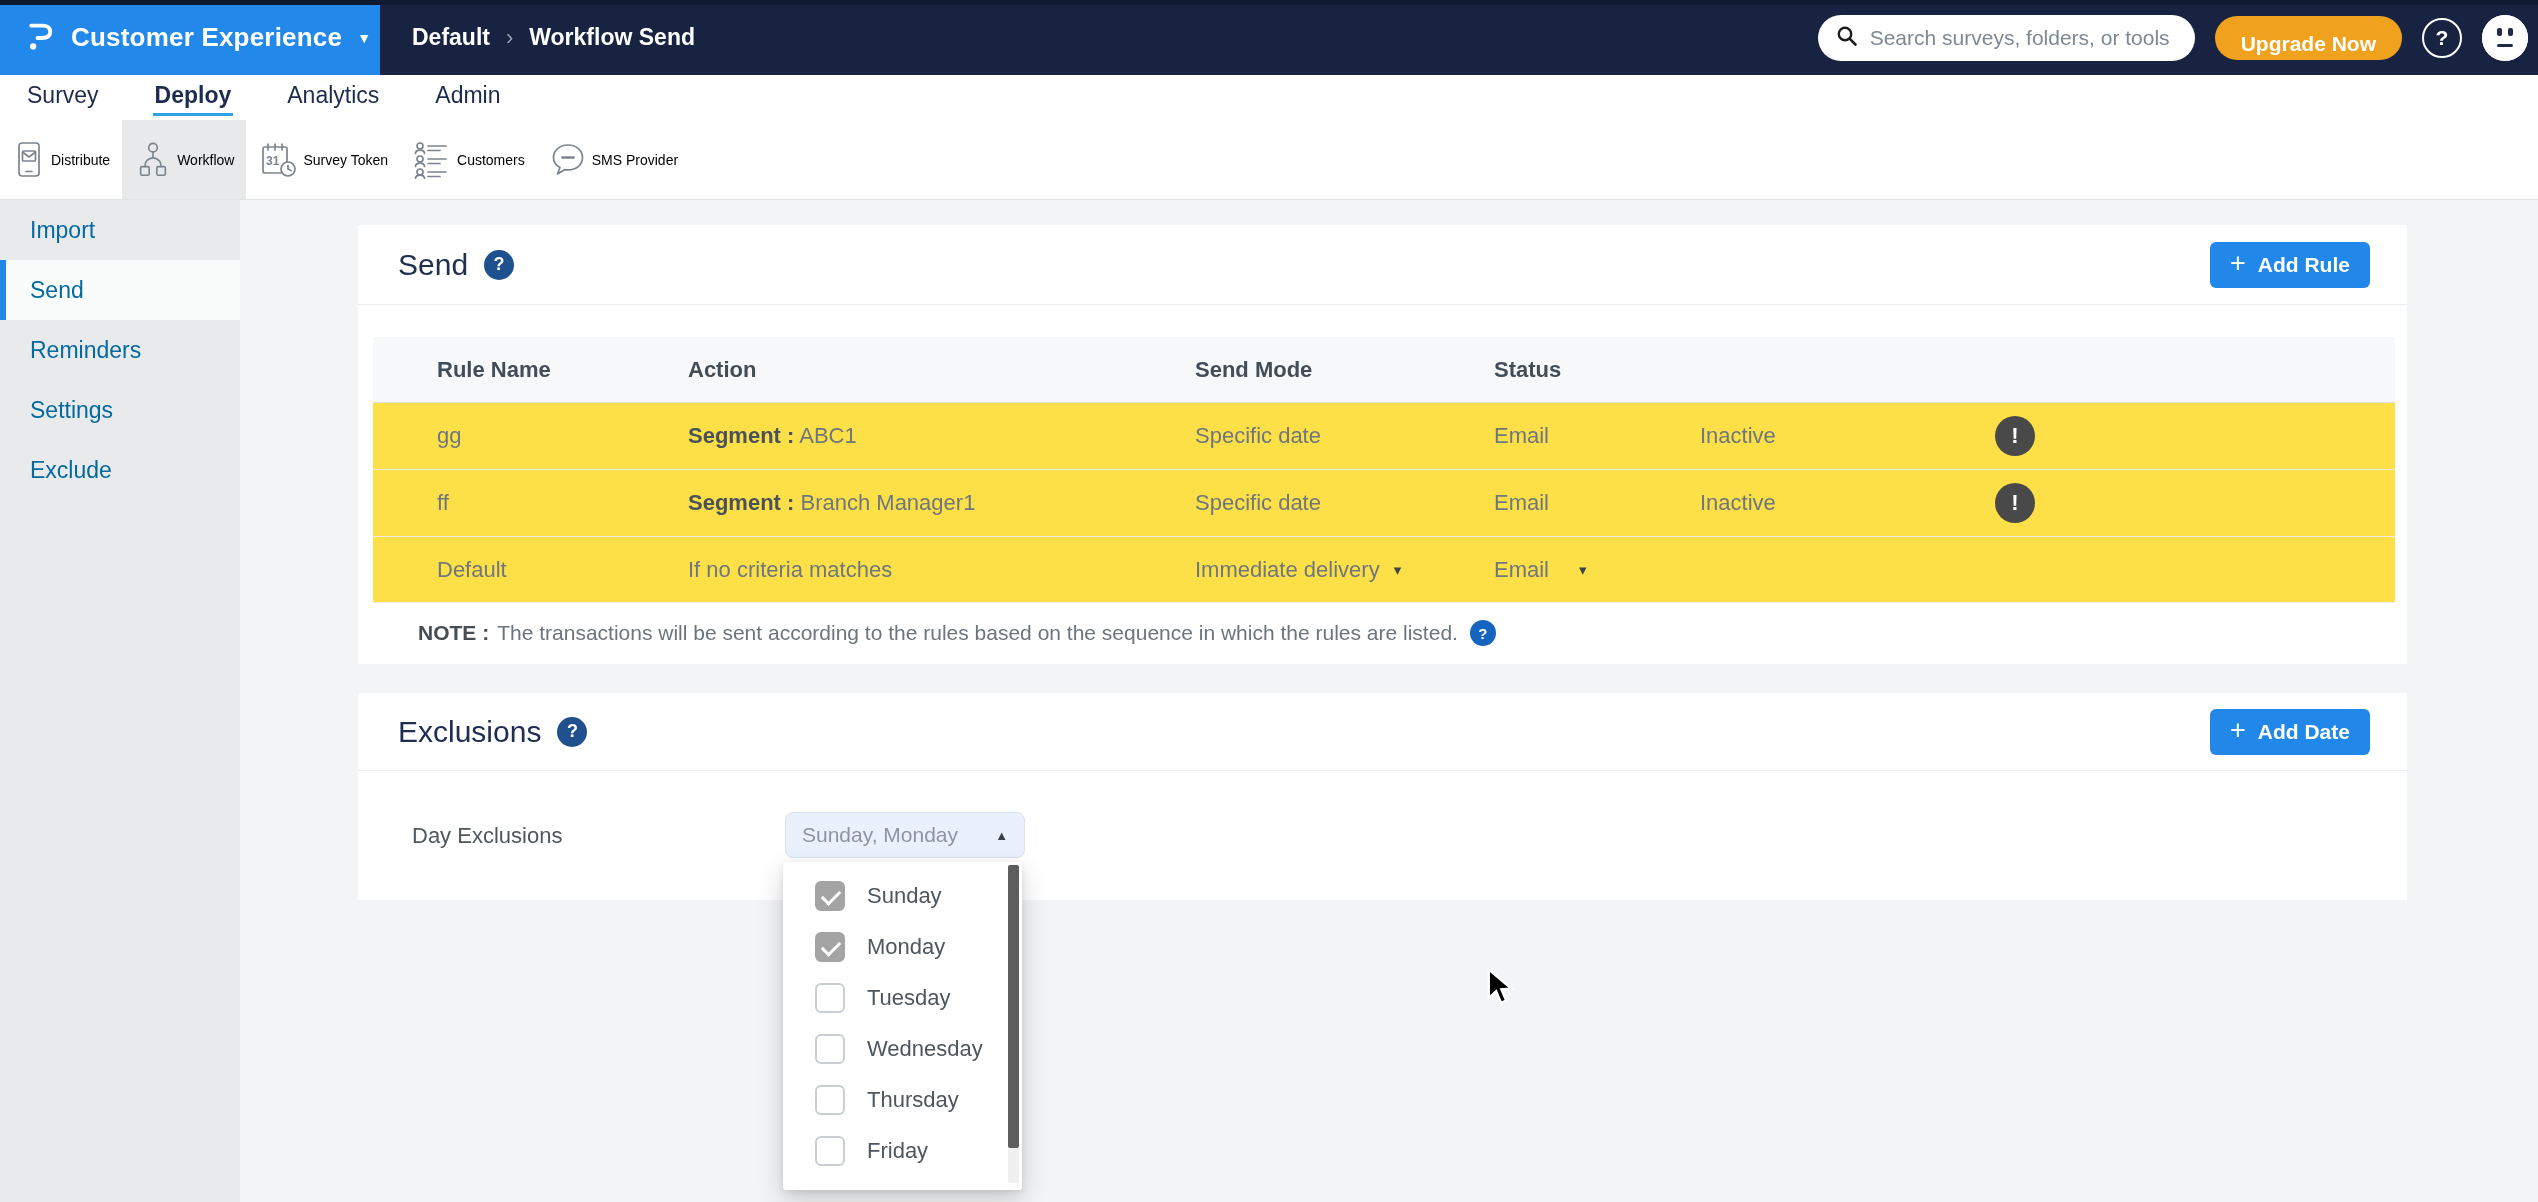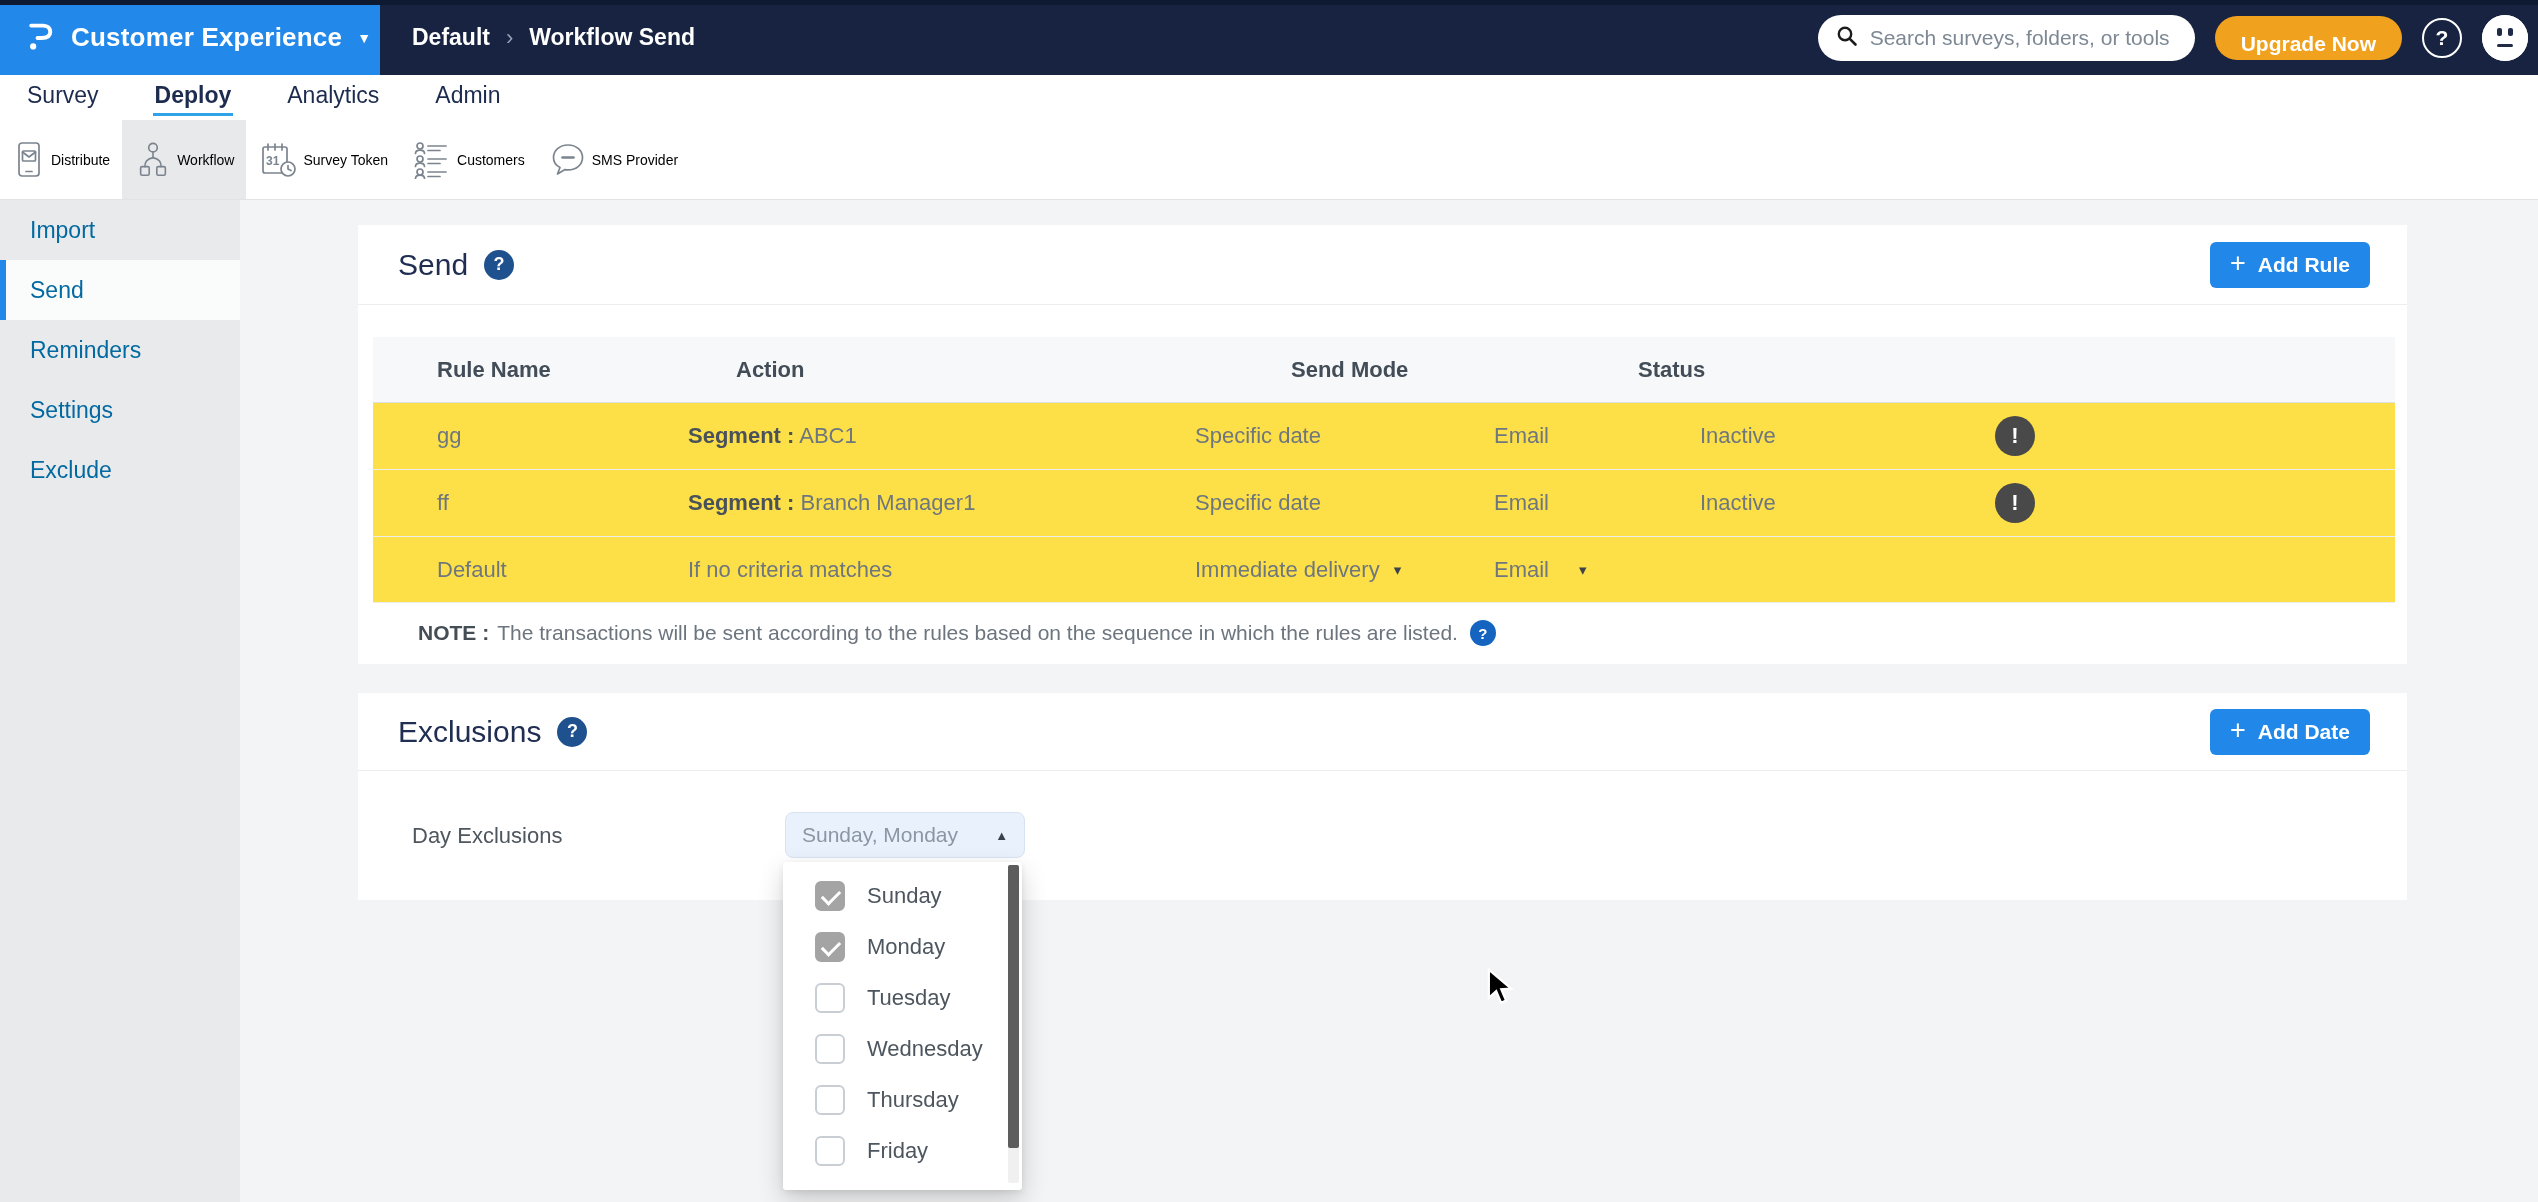--- a/index.html
+++ b/index.html
@@ -58,21 +58,21 @@
   .qcircle.big { width:30px; height:30px; font-size:18px; }
   .qcircle.note-q { width:26px; height:26px; font-size:15px; background:#1565c0; margin-left:12px; }
   .btn-primary { margin-left:auto; width:160px; height:46px; background:#2188e9; border:none; border-radius:6px;
                  color:#fff; display:flex; align-items:center; justify-content:center; gap:12px;
                  font-family:inherit; font-size:21px; font-weight:600; cursor:pointer; }
   .btn-plus { font-size:27px; font-weight:400; line-height:1; margin-top:-3px; }
 
   
   .rule-table { margin:32px 12px 0 15px; }
   .tgrid { display:grid; grid-template-columns:315px 507px 299px 206px 233px 1fr; align-items:center; }
-  .thead { height:66px; background:#f7f8f9; border-bottom:1px solid #dddfe1; font-size:22px; font-weight:700; color:#424d58;gap:48px; }
+  .thead { height:66px; background:#f7f8f9; border-bottom:1px solid #dddfe1; font-size:22px; font-weight:700; color:#424d58; }
   .trow { height:67px; border-bottom:1px solid #ededee; font-size:22px; color:#6e767e; background:#fde047; }
   .trow.default { height:66px; }
   .cell-first { padding-left:64px; }
   .seg-label { font-weight:700; color:#49515a; }
   .warn-circle { width:40px; height:40px; border-radius:50%; background:#494949; color:#fff; font-size:22px; font-weight:700;
                  display:flex; align-items:center; justify-content:center; margin-left:62px; cursor:pointer; }
   .inline-dd { display:flex; align-items:center; gap:14px; cursor:pointer; }
   .dd-caret { font-size:15px; color:#3c434b; }
   .note-row { height:60px; display:flex; align-items:center; padding-left:45px; font-size:21px; }
   .note-label { font-weight:700; color:#454d55; }

